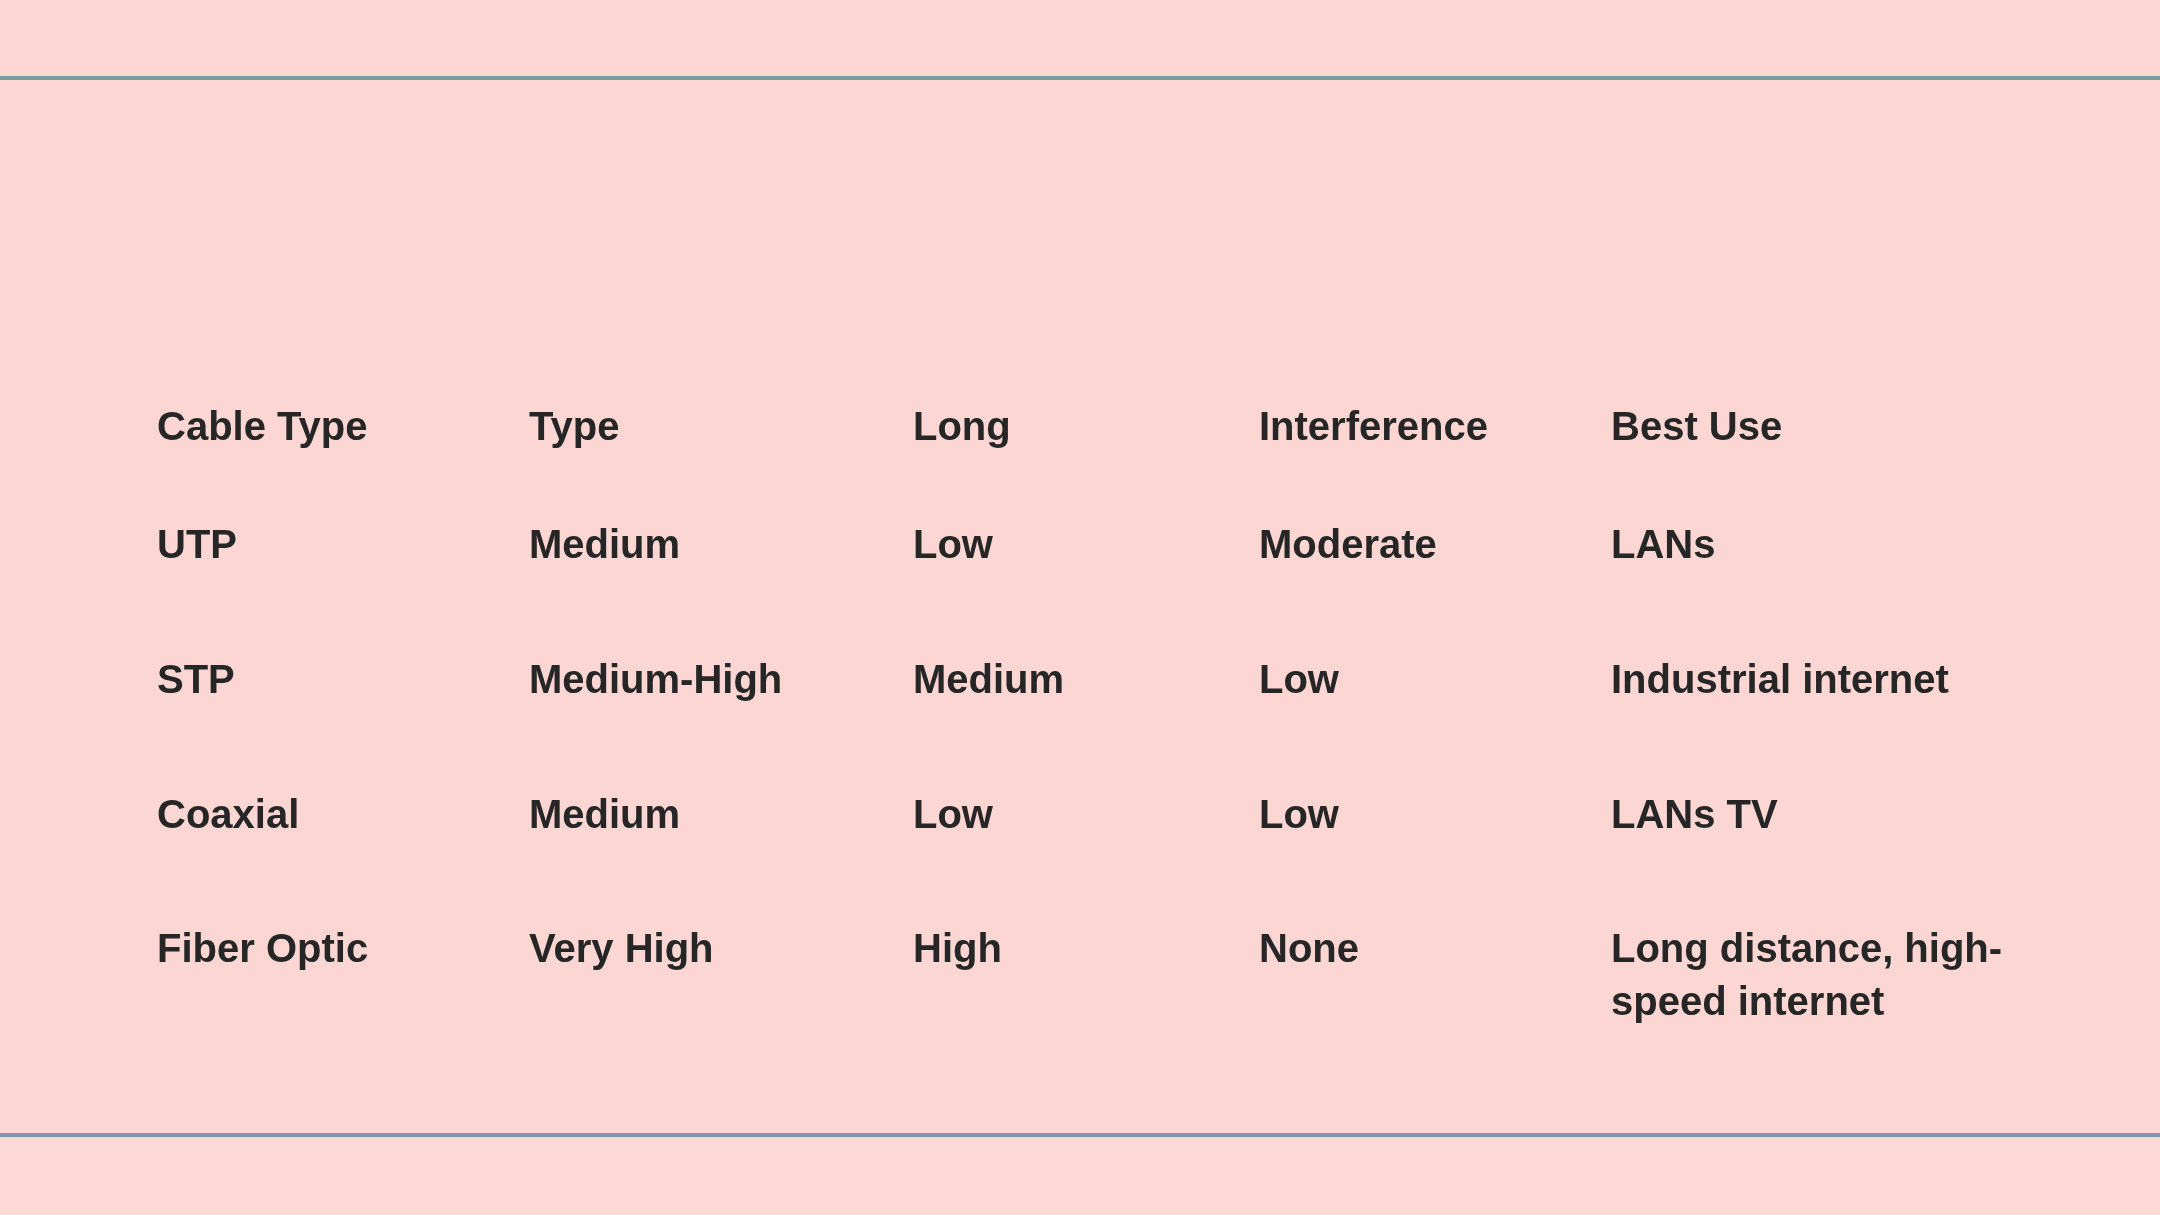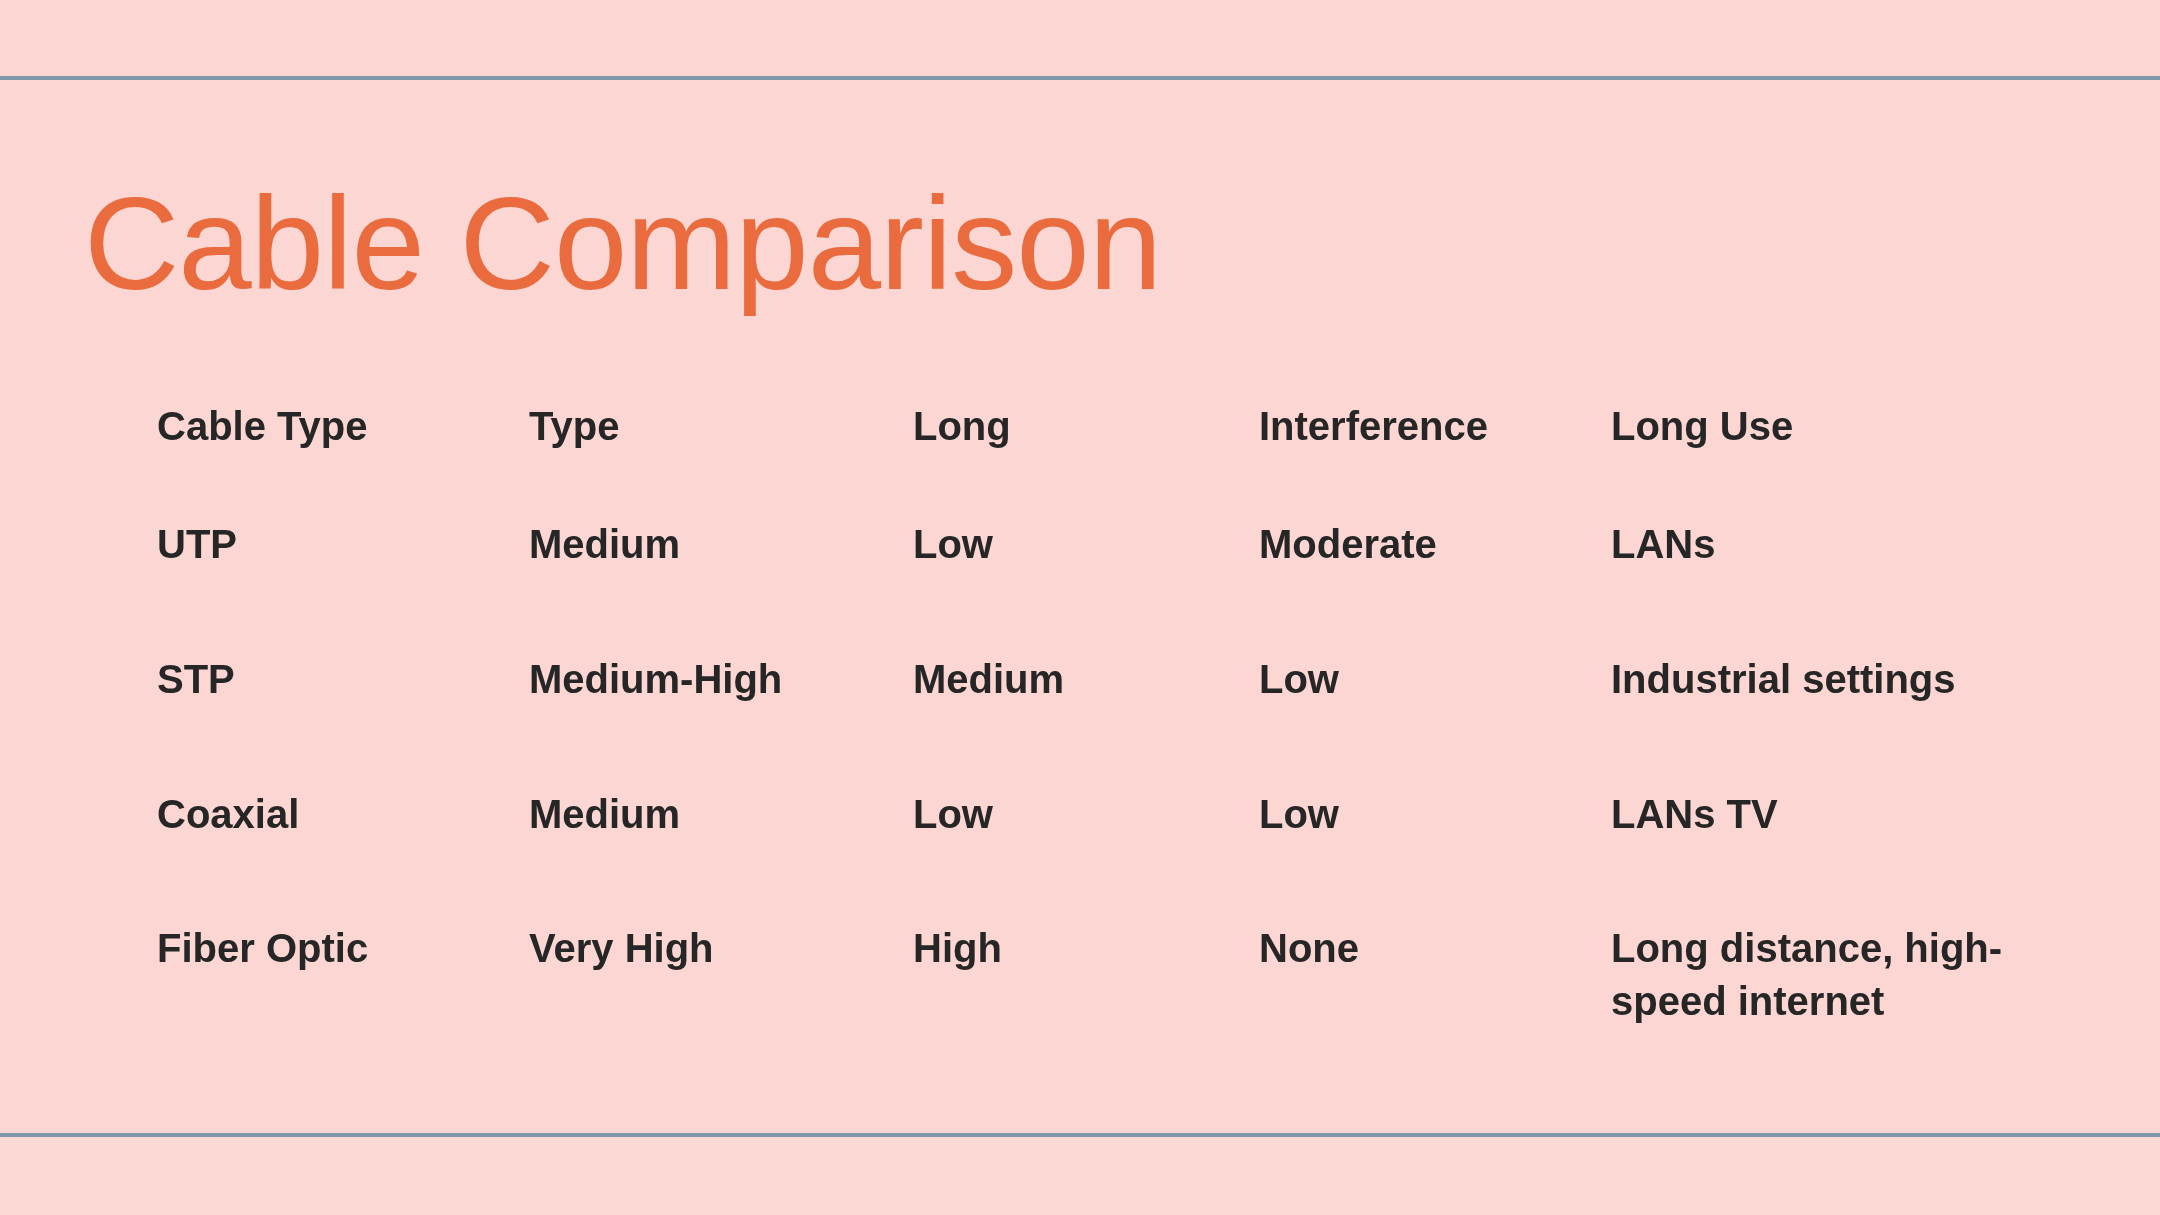--- a/index.html
+++ b/index.html
@@ -90,46 +90,45 @@
 </head>
 <body>
 
 <div class="slide">
 
   <div class="bottom-band"></div>
 
   <div class="rule rule-top"></div>
   <div class="rule rule-bottom"></div>
 
-  <div class="title">Cable Comparison</div>
 
   <div class="table">
 
     <div class="row row-header r-head">
       <div class="cell c0">Cable Type</div>
       <div class="cell c1">Type</div>
       <div class="cell c2">Long</div>
       <div class="cell c3">Interference</div>
-      <div class="cell c4">Long Use</div>
+      <div class="cell c4">Best Use</div>
     </div>
 
     <div class="row r0">
       <div class="cell c0">UTP</div>
       <div class="cell c1">Medium</div>
       <div class="cell c2">Low</div>
       <div class="cell c3">Moderate</div>
       <div class="cell c4">LANs</div>
     </div>
 
     <div class="row r1">
       <div class="cell c0">STP</div>
       <div class="cell c1">Medium-High</div>
       <div class="cell c2">Medium</div>
       <div class="cell c3">Low</div>
-      <div class="cell c4">Industrial settings</div>
+      <div class="cell c4">Industrial internet</div>
     </div>
 
     <div class="row r2">
       <div class="cell c0">Coaxial</div>
       <div class="cell c1">Medium</div>
       <div class="cell c2">Low</div>
       <div class="cell c3">Low</div>
       <div class="cell c4">LANs TV</div>
     </div>
 

